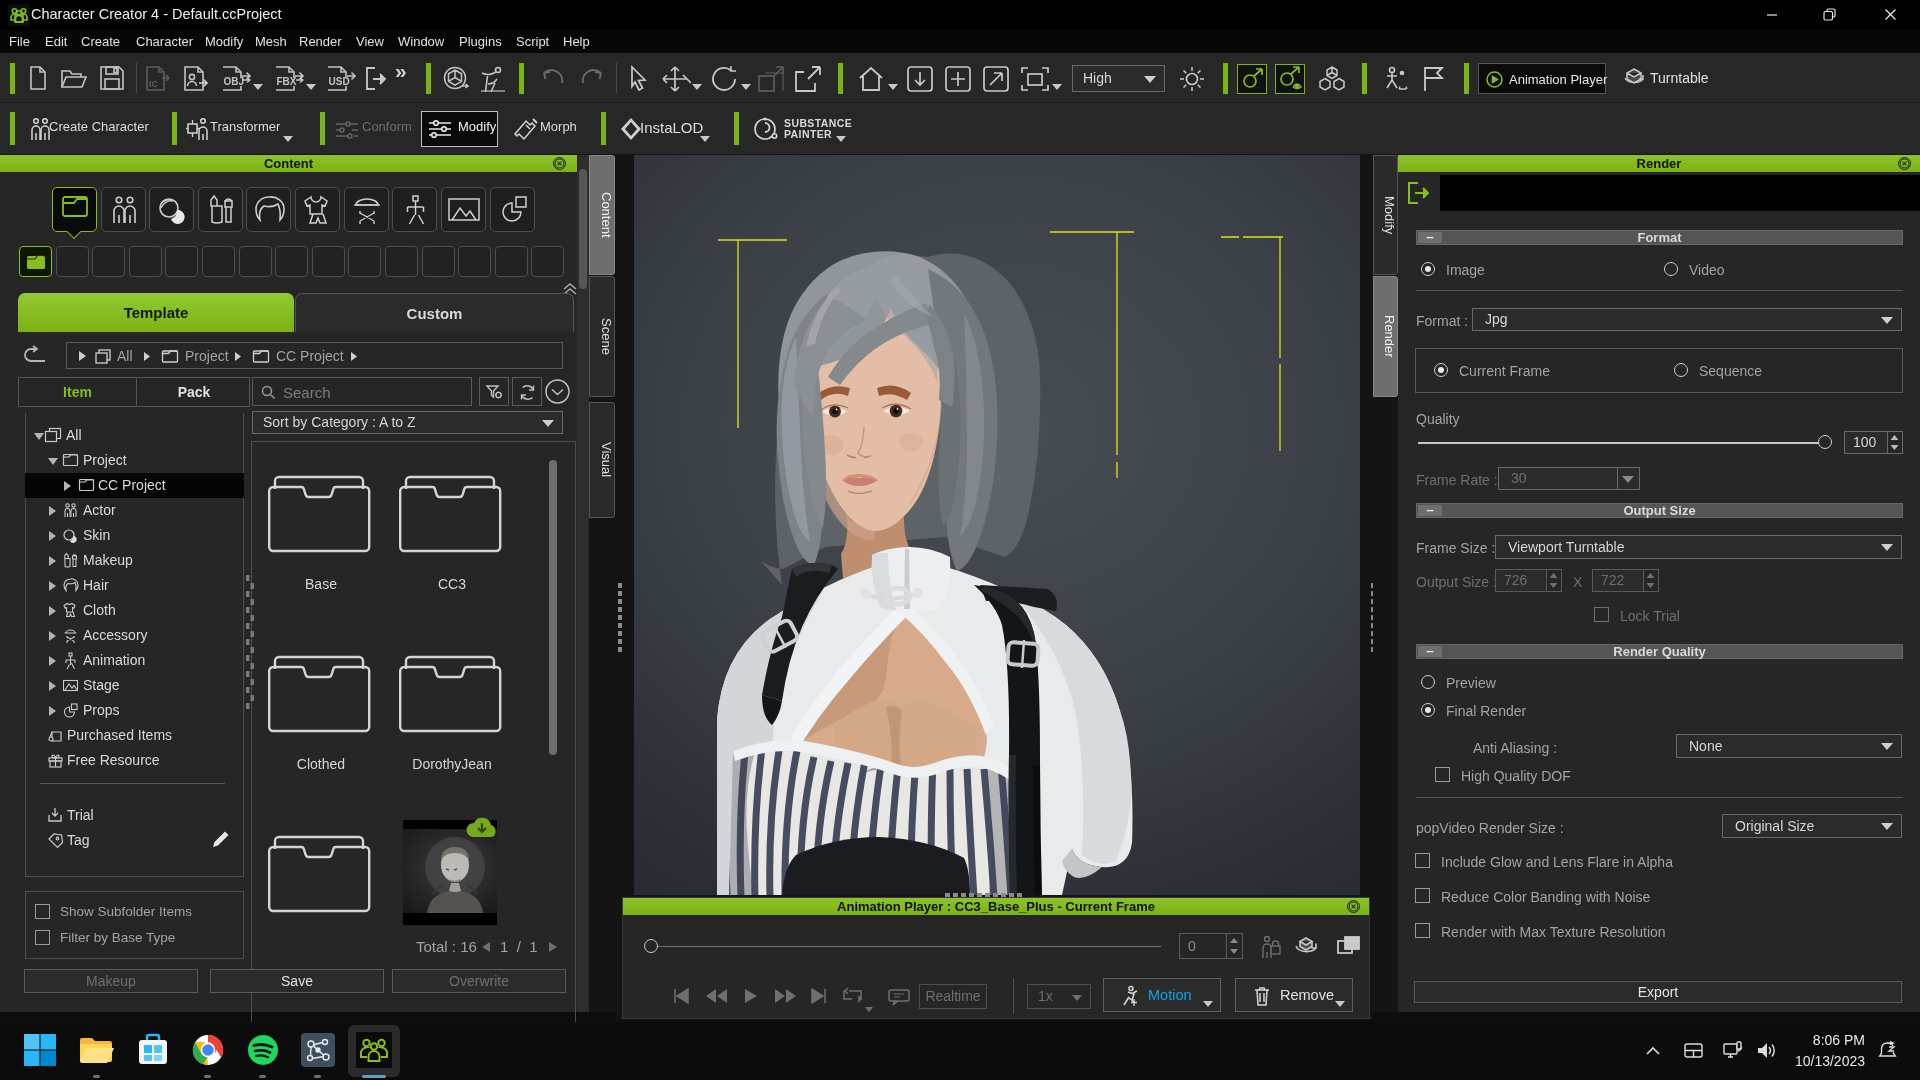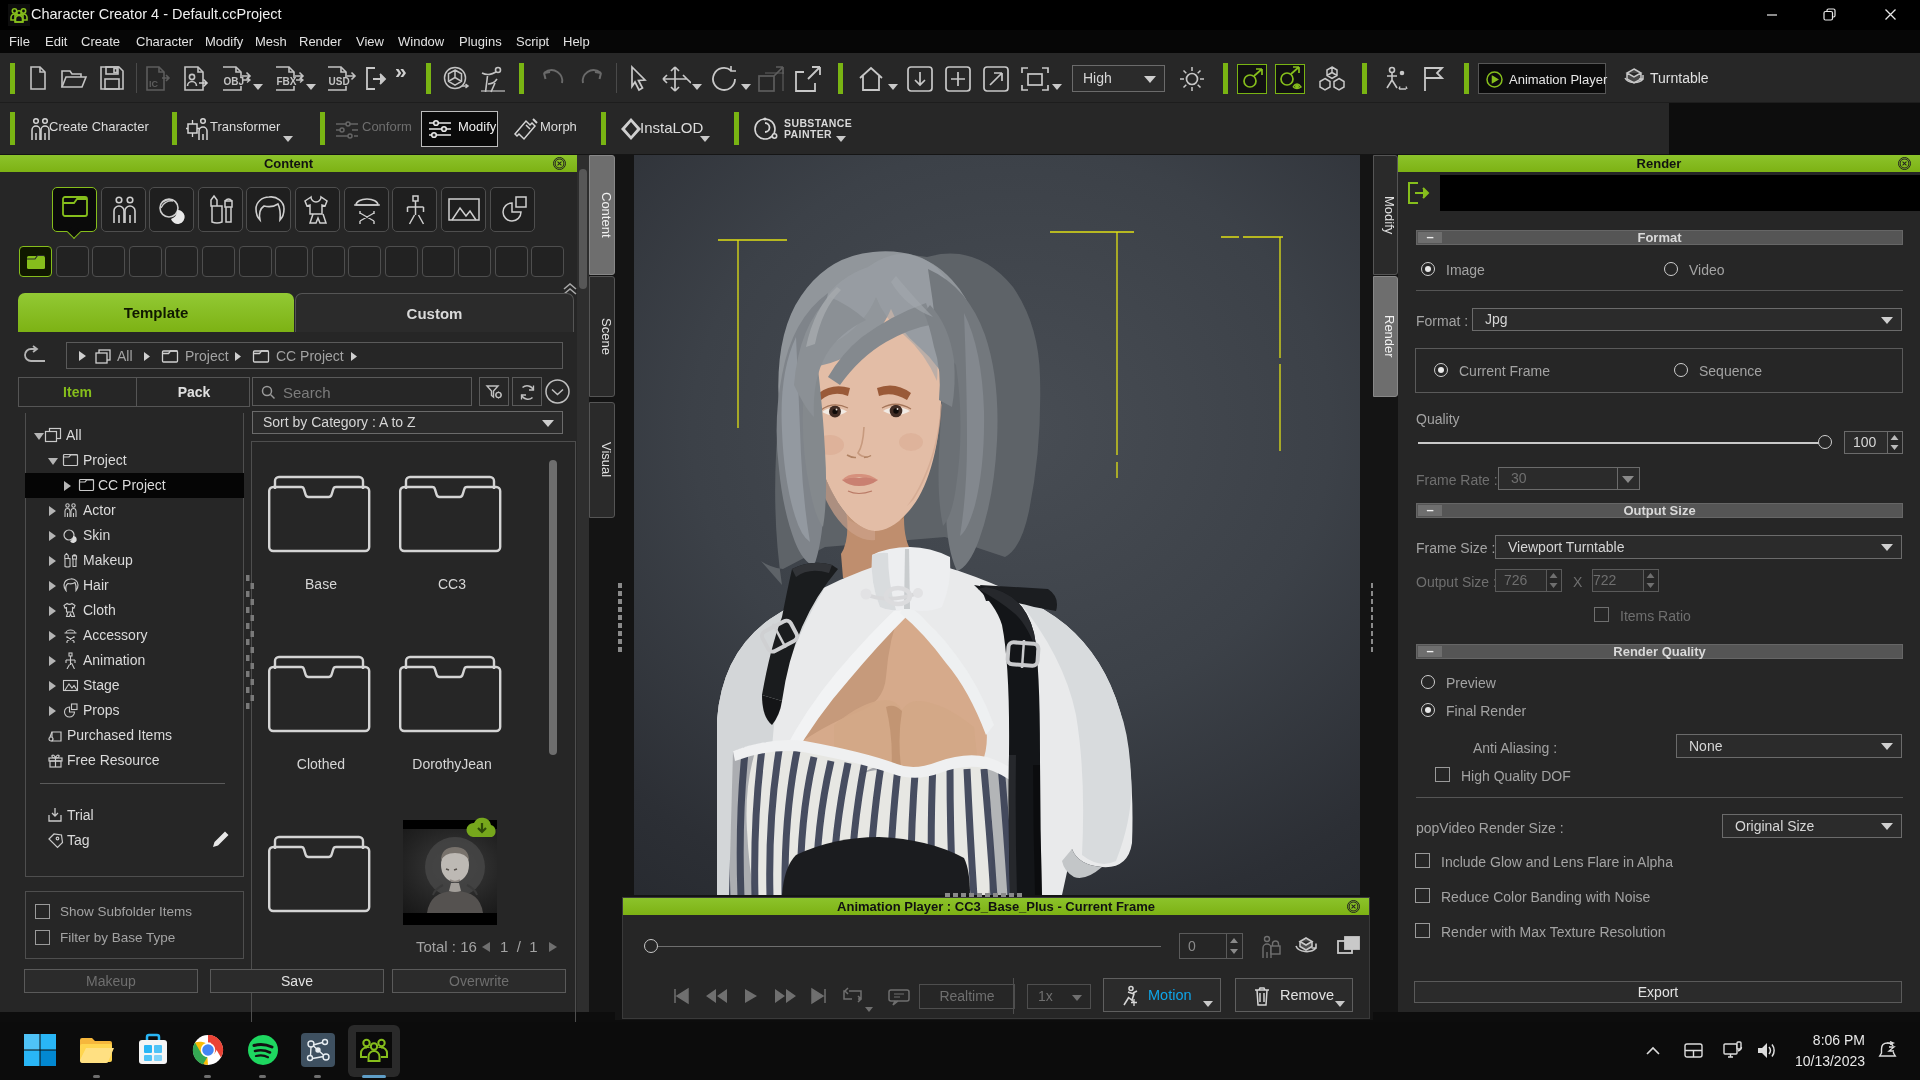--- a/index.html
+++ b/index.html
@@ -10,21 +10,21 @@
 
 #titlebar { position:absolute; left:0; top:0; width:1920px; height:30px; background:#000; }
 #titlebar .appicon { position:absolute; left:8px; top:4px; width:22px; height:22px; }
 #titlebar .title { position:absolute; left:31px; top:6px; font-size:14.5px; color:#efefef; }
 .wbtn { position:absolute; top:0; width:46px; height:30px; color:#e8e8e8; text-align:center; line-height:30px; font-size:15px; }
 
 #menubar { position:absolute; left:0; top:30px; width:1920px; height:23px; background:#060606; }
 #menubar span { position:absolute; top:4px; font-size:13px; color:#e2e2e2; }
 
 #toolbar1 { position:absolute; left:0; top:53px; width:1920px; height:50px; background:#272727; border-bottom:1px solid #1d1d1d; }
-#toolbar2 { position:absolute; left:0; top:103px; width:1669px; height:52px; background:#272727; border-bottom:1px solid #151515; }
+#toolbar2 { position:absolute; left:0; top:103px; width:1920px; height:52px; background:#272727; border-bottom:1px solid #151515; }
 .gbar { position:absolute; width:5px; background:#79b413; }
 .tb1 .gbar { top:10px; height:30px; }
 .vdiv { position:absolute; top:10px; height:30px; width:1px; background:#4a4a4a; }
 .ticon { position:absolute; top:12px; }
 .t2item { position:absolute; top:16px; font-size:13px; color:#dcdcdc; white-space:nowrap; }
 .caret { display:inline-block; width:0; height:0; border-left:5px solid transparent; border-right:5px solid transparent; border-top:6px solid #c9c9c9; vertical-align:middle; }
 
 #leftpanel { position:absolute; left:0; top:155px; width:589px; height:857px; background:#262626; }
 #lefttabs { position:absolute; left:589px; top:155px; width:26px; height:857px; background:#141414; }
 #center { position:absolute; left:615px; top:155px; width:758px; height:865px; background:#141414; }
@@ -923,21 +923,21 @@
         </svg>
       <svg class="abs" style="left:218px; top:88px;" width="26" height="20" viewBox="0 0 26 20" fill="none" stroke="#6f6f6f" stroke-width="1.5">
           <path d="M8 5 h12 v8 h-3 m-6 0 h-8 v-8 h2 M17 16 l3 -3 -3 -3 M7 2 l-3 3 3 3"></path>
         </svg>
       <div class="abs" style="left:242px; top:102px;"><div class="caret" style="border-top-color:#6f6f6f; border-left-width:4px; border-right-width:4px; border-top-width:5px;"></div></div>
       <svg class="abs" style="left:264px; top:88px;" width="24" height="20" viewBox="0 0 24 20" fill="none" stroke="#6f6f6f" stroke-width="1.5">
           <rect x="2" y="4" width="20" height="11" rx="2"></rect>
           <path d="M8 15 l-2 4 5 -4" fill="#6f6f6f"></path>
           <path d="M7 8 h10 M7 11 h6" stroke-width="1.2"></path>
         </svg>
-      <div class="abs" style="left:296px; top:86px; width:96px; height:25px; border:1px solid #4e4e4e; text-align:center; line-height:23px; font-size:14px; color:#6f6f6f;">Realtime</div>
+      <div class="abs" style="left:296px; top:86px; width:68px; height:25px; border:1px solid #4e4e4e; text-align:center; line-height:23px; font-size:14px; color:#6f6f6f;">Realtime</div>
       <div class="abs" style="left:390px; top:80px; width:1px; height:36px; background:#4e4e4e;"></div>
       <div class="abs" style="left:404px; top:86px; width:64px; height:25px; border:1px solid #4e4e4e; font-size:14px; color:#6f6f6f; line-height:23px;"><span style="margin-left:10px;">1x</span><div class="caret" style="position:absolute; right:8px; top:10px; border-top-color:#6f6f6f;"></div></div>
       <div class="abs" style="left:480px; top:80px; width:118px; height:34px; border:1px solid #5f5f5f; background:#2b2b2b;">
         <svg style="margin:6px 0 0 14px;" width="22" height="22" viewBox="0 0 22 22" fill="none" stroke="#d5d5d5" stroke-width="1.6">
             <circle cx="13" cy="3.5" r="2"></circle>
             <path d="M6 20 l5 -8 m-1 -5 l6 2 -2 6 m-4 -3 l6 5 m-1 -9 l4 -2"></path>
             <path d="M16 14 v7 m-3 -3.5 h6" stroke-width="1.3"></path>
           </svg>
         <span style="position:absolute; left:44px; top:8px; font-size:14.5px; color:#0ea5e9;">Motion</span>
         <div class="caret" style="position:absolute; right:7px; bottom:4px;"></div>
@@ -993,26 +993,26 @@
         </div></div>
     <div class="sechdr" style="top:348px;"><div class="minus">–</div>Output Size</div>
     <div class="lbl" style="left:18px; top:385px;">Frame Size :</div>
     <div class="dd" style="left:97px; top:380px; width:407px; height:24px; line-height:22px;"><span style="margin-left:12px;">Viewport Turntable</span><div class="arr"></div></div>
     <div class="lbl dis" style="left:18px; top:419px;">Output Size :</div>
     <div class="abs" style="left:97px; top:414px; width:52px; height:23px; border:1px solid #5a5a5a; background:#2b2b2b; color:#6f6f6f; font-size:14px; line-height:21px; padding-left:8px;">726</div>
     <div class="abs" style="left:149px; top:414px; width:15px; height:23px; border:1px solid #5a5a5a; border-left:none;"><svg width="13" height="21" viewBox="0 0 13 21">
           <path d="M6.5 3 l4 5 h-8 z M6.5 18 l4 -5 h-8 z" fill="#6f6f6f"></path>
         </svg></div>
     <div class="lbl dis" style="left:175px; top:419px;">X</div>
-    <div class="abs" style="left:194px; top:414px; width:52px; height:23px; border:1px solid #5a5a5a; background:#2b2b2b; color:#6f6f6f; font-size:14px; line-height:21px; ">722</div>
+    <div class="abs" style="left:194px; top:414px; width:52px; height:23px; border:1px solid #5a5a5a; background:#2b2b2b; color:#6f6f6f; font-size:14px; line-height:21px; padding-left:8px;">722</div>
     <div class="abs" style="left:246px; top:414px; width:15px; height:23px; border:1px solid #5a5a5a; border-left:none;"><svg width="13" height="21" viewBox="0 0 13 21">
           <path d="M6.5 3 l4 5 h-8 z M6.5 18 l4 -5 h-8 z" fill="#6f6f6f"></path>
         </svg></div>
     <div class="chk" style="left:196px; top:452px; border-color:#6f6f6f;"></div>
-    <div class="lbl dis" style="left:222px; top:453px;">Items Ratio</div>
+    <div class="lbl dis" style="left:222px; top:453px;">Lock Trial</div>
     <div class="sechdr" style="top:489px;"><div class="minus">–</div>Render Quality</div>
     <div class="radio" style="left:23px; top:520px;"></div>
       <div class="lbl" style="left:48px; top:520px;">Preview</div>
     <div class="radio sel" style="left:23px; top:548px;"></div>
       <div class="lbl" style="left:48px; top:548px;">Final Render</div>
     <div class="lbl" style="left:39px; top:585px;margin-left:36px;">Anti Aliasing :</div>
     <div class="dd" style="left:278px; top:579px; width:226px; height:24px; line-height:22px;"><span style="margin-left:12px;">None</span><div class="arr"></div></div>
     <div class="chk" style="left:37px; top:612px;"></div>
     <div class="lbl" style="left:63px; top:613px;">High Quality DOF</div>
     <div class="abs" style="left:18px; top:642px; width:487px; height:1px; background:#555;"></div>

